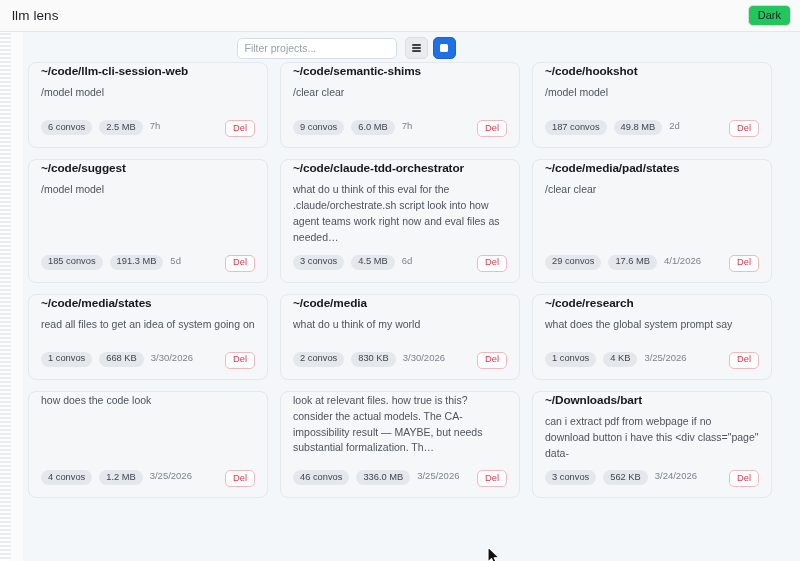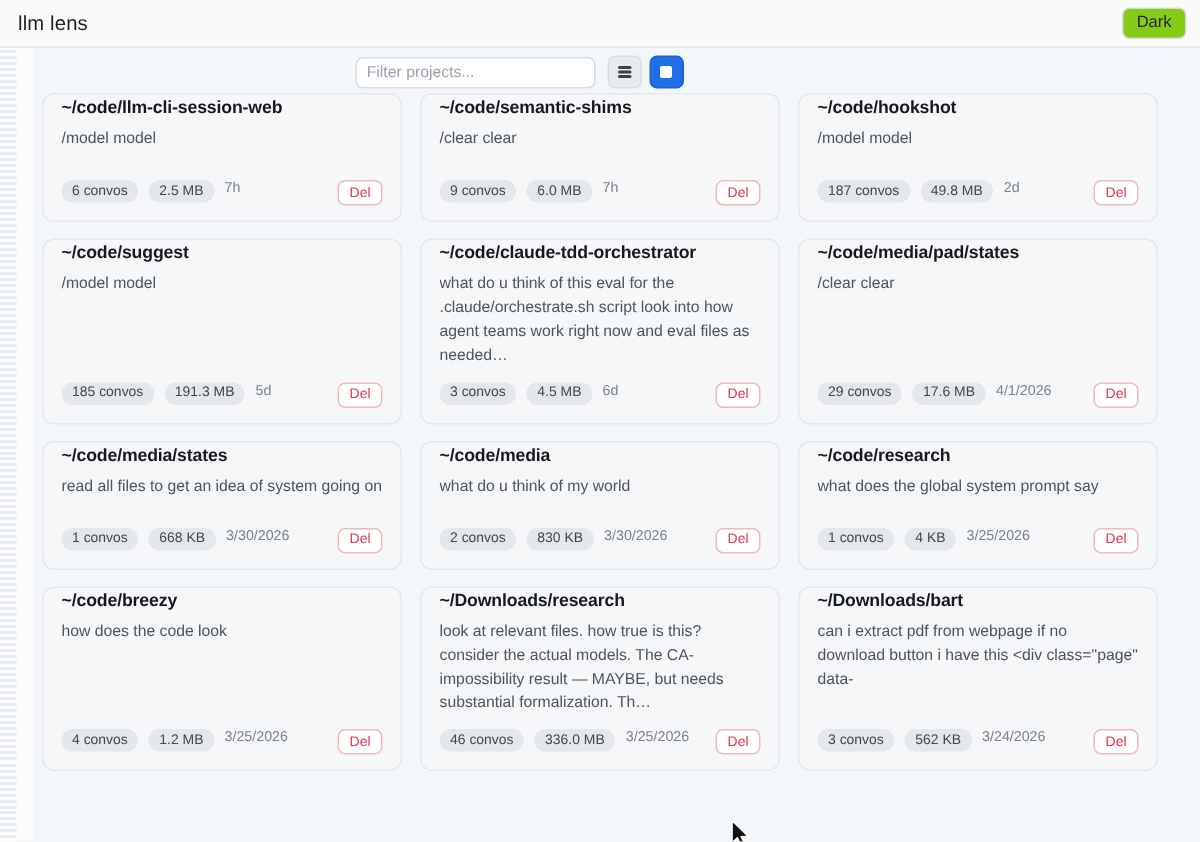--- a/index.html
+++ b/index.html
@@ -54,21 +54,21 @@
   .header-title {
     margin-left: 12px;
     font-size: 13.5px;
     font-weight: normal;
     color: #1b1f24;
     letter-spacing: .1px;
   }
   .header-spacer { flex: 1; }
   .dark-btn {
     margin-right: 9px;
-    background: #84cc16;
+    background: #22c55e;
     border: 1px solid #d6d9de;
     border-radius: 5px;
     font-size: 11px;
     color: #22262b;
     padding: 3px 9px 4px 9px;
     line-height: 1.1;
     cursor: pointer;
     font-family: "Liberation Sans", sans-serif;
   }
 
@@ -335,33 +335,31 @@
         <div class="card-spacer"></div>
         <div class="card-meta">
           <span class="pill">1 convos</span>
           <span class="pill">4 KB</span>
           <span class="meta-date">3/25/2026</span>
           <span class="meta-spacer"></span>
           <button class="del-btn">Del</button>
         </div>
       </div>
       <div class="card">
-        <div class="card-title">~/code/breezy</div>
         <div class="card-desc">how does the code look</div>
         <div class="card-spacer"></div>
         <div class="card-meta">
           <span class="pill">4 convos</span>
           <span class="pill">1.2 MB</span>
           <span class="meta-date">3/25/2026</span>
           <span class="meta-spacer"></span>
           <button class="del-btn">Del</button>
         </div>
       </div>
       <div class="card">
-        <div class="card-title">~/Downloads/research</div>
         <div class="card-desc">look at relevant files. how true is this? consider the actual models. The CA-impossibility result — MAYBE, but needs substantial formalization. Th…</div>
         <div class="card-spacer"></div>
         <div class="card-meta">
           <span class="pill">46 convos</span>
           <span class="pill">336.0 MB</span>
           <span class="meta-date">3/25/2026</span>
           <span class="meta-spacer"></span>
           <button class="del-btn">Del</button>
         </div>
       </div>

